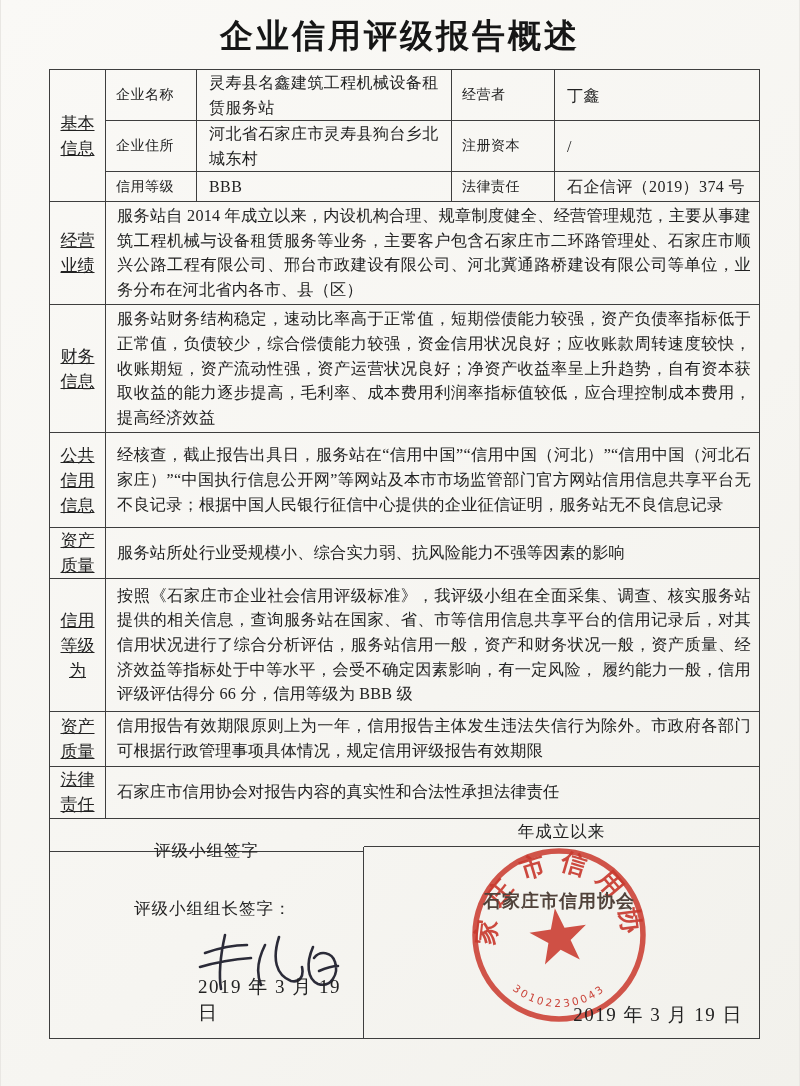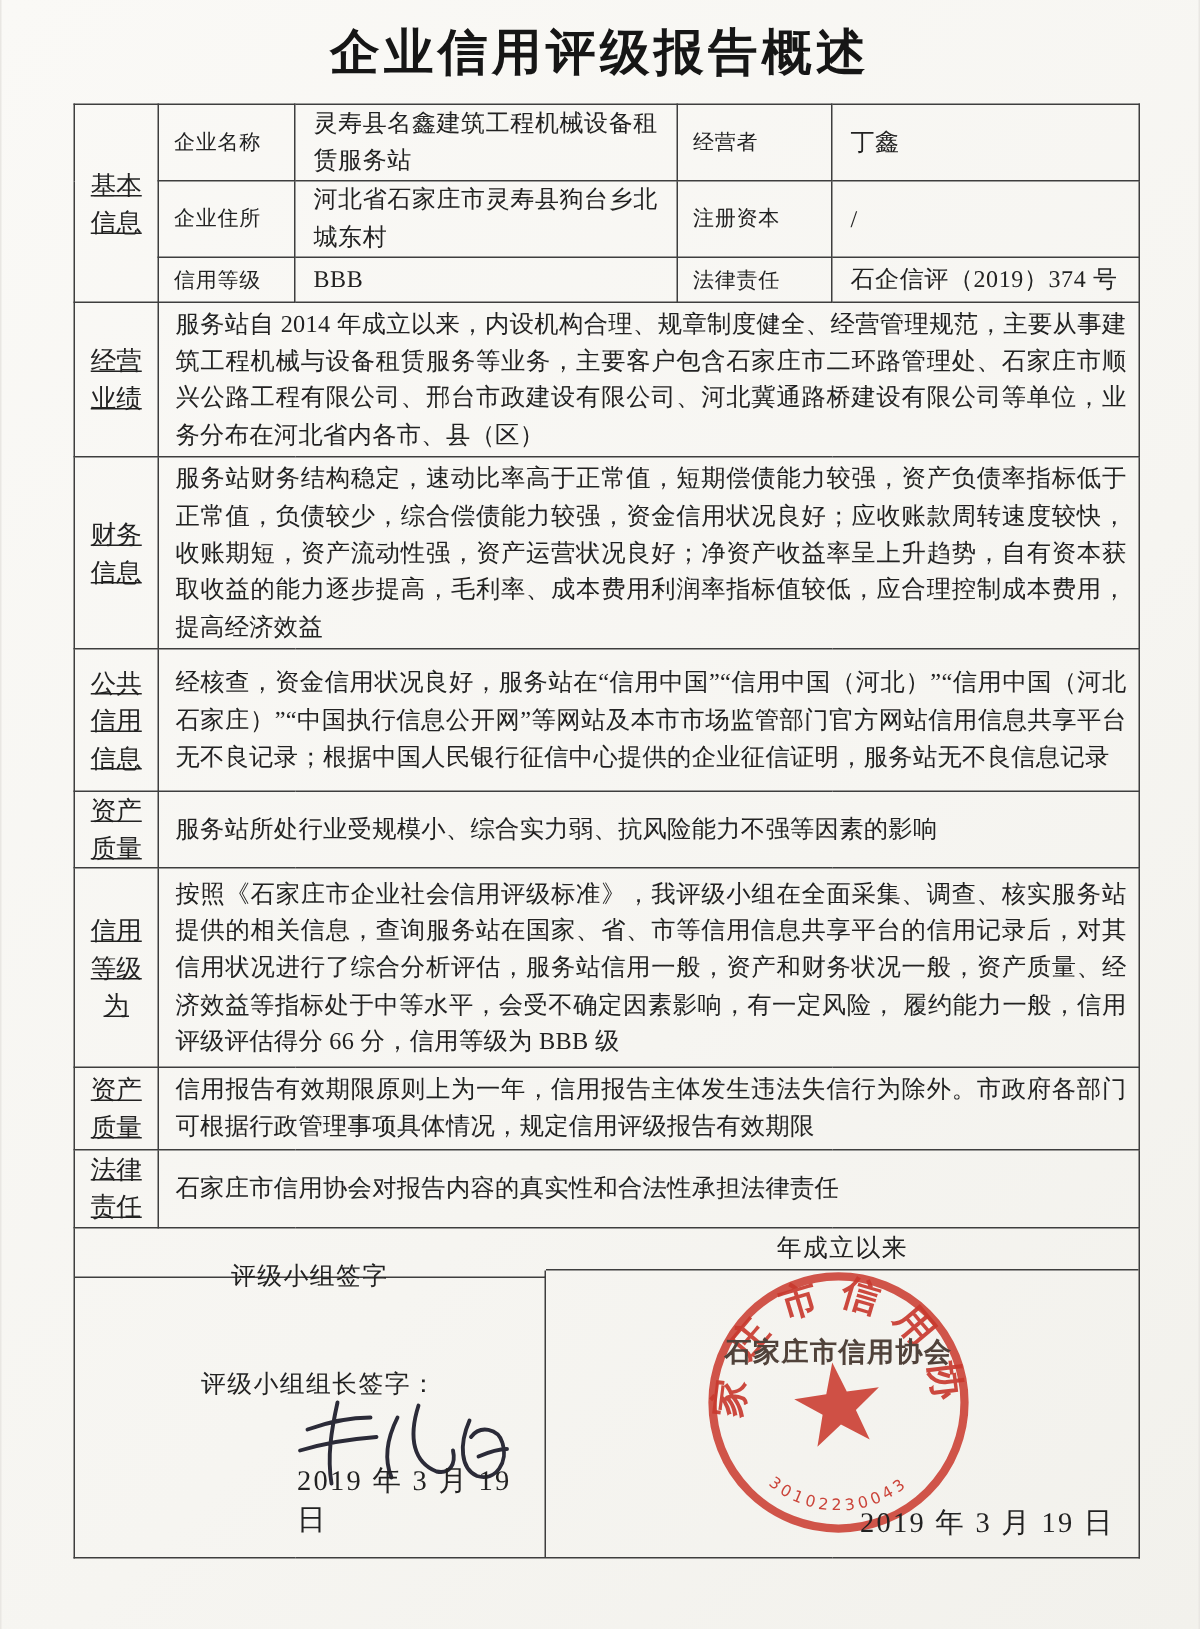--- a/index.html
+++ b/index.html
@@ -39,21 +39,21 @@
     display:grid;grid-template-columns:314px 1fr;grid-template-rows:28px 191px;
     width:100%;height:219px;
   }
   .so-h{
     display:flex;align-items:center;justify-content:center;
     font-size:16.5px;letter-spacing:1px;border-bottom:1.6px solid #3e3e3e;color:#222;
   }
   .so-hl{border-right:1.6px solid #3e3e3e;margin-top:32px;}
   .so-c{position:relative;}
   .so-cl{border-right:1.6px solid #3e3e3e;}
-  .sig-label{position:absolute;left:84px;top:65px;font-size:16.5px;letter-spacing:1px;color:#222;}
+  .sig-label{position:absolute;left:84px;top:51px;font-size:16.5px;letter-spacing:1px;color:#222;}
   .sig-ink{position:absolute;left:143px;top:74px;z-index:1;}
   .date{position:absolute;font-size:19px;letter-spacing:1.5px;color:#222;z-index:3;}
   .date-l{left:148px;bottom:12px;}
   .date-r{right:16px;bottom:10px;}
   .stamp{position:absolute;left:95px;top:-12px;z-index:1;}
   .org-name{
     position:absolute;left:119px;top:42px;z-index:2;
     font-size:18px;letter-spacing:1px;color:#50423a;font-weight:bold;
   }
   .stamp-red{fill:none;stroke:rgba(203,62,50,0.88);}
@@ -102,21 +102,21 @@
       <tr class="h98">
         <td class="lbl">经营业绩</td>
         <td class="txt" colspan="4">服务站自 2014 年成立以来，内设机构合理、规章制度健全、经营管理规范，主要从事建筑工程机械与设备租赁服务等业务，主要客户包含石家庄市二环路管理处、石家庄市顺兴公路工程有限公司、邢台市政建设有限公司、河北冀通路桥建设有限公司等单位，业务分布在河北省内各市、县（区）</td>
       </tr>
       <tr class="h124">
         <td class="lbl">财务信息</td>
         <td class="txt" colspan="4">服务站财务结构稳定，速动比率高于正常值，短期偿债能力较强，资产负债率指标低于正常值，负债较少，综合偿债能力较强，资金信用状况良好；应收账款周转速度较快，收账期短，资产流动性强，资产运营状况良好；净资产收益率呈上升趋势，自有资本获取收益的能力逐步提高，毛利率、成本费用利润率指标值较低，应合理控制成本费用，提高经济效益</td>
       </tr>
       <tr class="h95">
         <td class="lbl">公共信用信息</td>
-        <td class="txt" colspan="4">经核查，资金信用状况良好，服务站在“信用中国”“信用中国（河北）”“信用中国（河北石家庄）”“中国执行信息公开网”等网站及本市市场监管部门官方网站信用信息共享平台无不良记录；根据中国人民银行征信中心提供的企业征信证明，服务站无不良信息记录</td>
+        <td class="txt" colspan="4">经核查，截止报告出具日，服务站在“信用中国”“信用中国（河北）”“信用中国（河北石家庄）”“中国执行信息公开网”等网站及本市市场监管部门官方网站信用信息共享平台无不良记录；根据中国人民银行征信中心提供的企业征信证明，服务站无不良信息记录</td>
       </tr>
       <tr class="h46">
         <td class="lbl">资产质量</td>
         <td class="txt" colspan="4">服务站所处行业受规模小、综合实力弱、抗风险能力不强等因素的影响</td>
       </tr>
       <tr class="h133">
         <td class="lbl">信用等级为</td>
         <td class="txt" colspan="4">按照《石家庄市企业社会信用评级标准》，我评级小组在全面采集、调查、核实服务站提供的相关信息，查询服务站在国家、省、市等信用信息共享平台的信用记录后，对其信用状况进行了综合分析评估，服务站信用一般，资产和财务状况一般，资产质量、经济效益等指标处于中等水平，会受不确定因素影响，有一定风险， 履约能力一般，信用评级评估得分 66 分，信用等级为 BBB 级</td>
       </tr>
       <tr class="h54">

